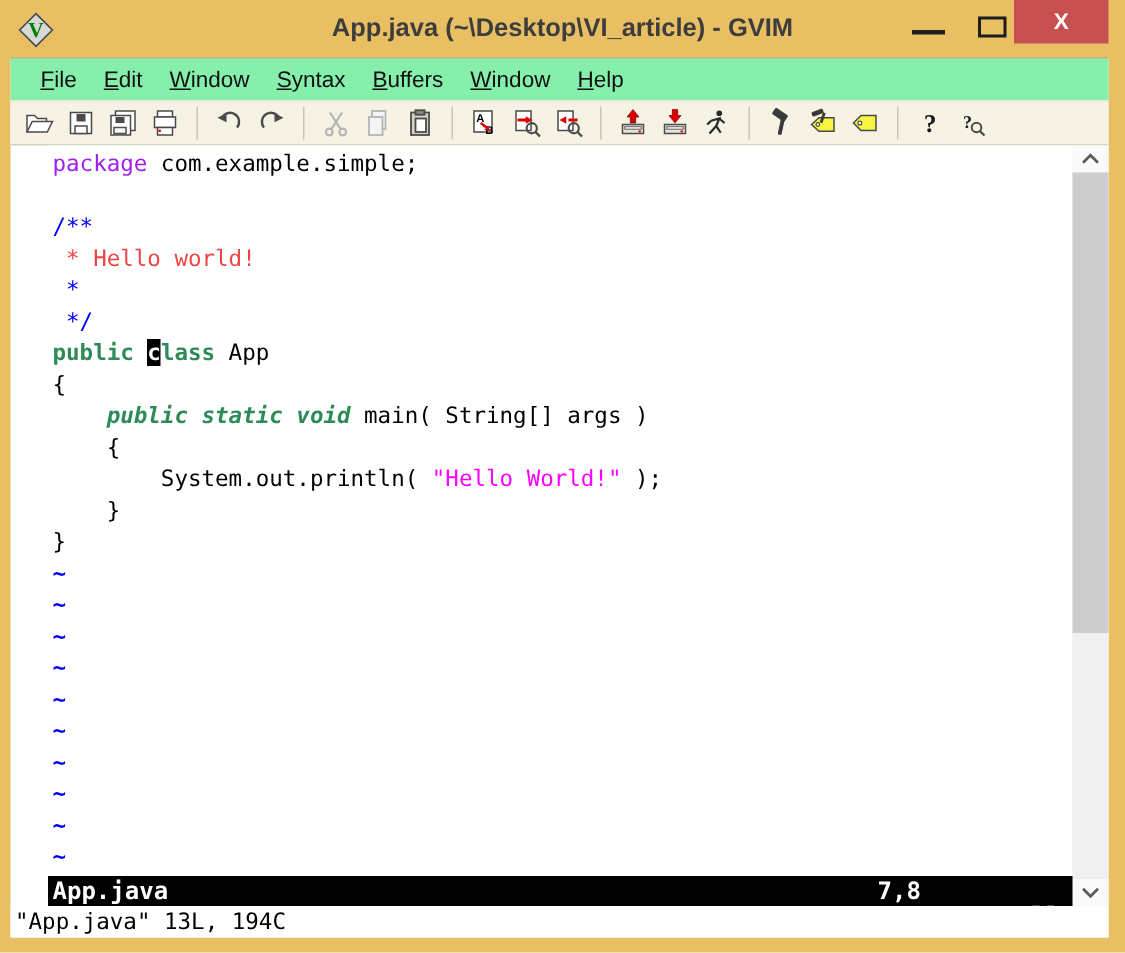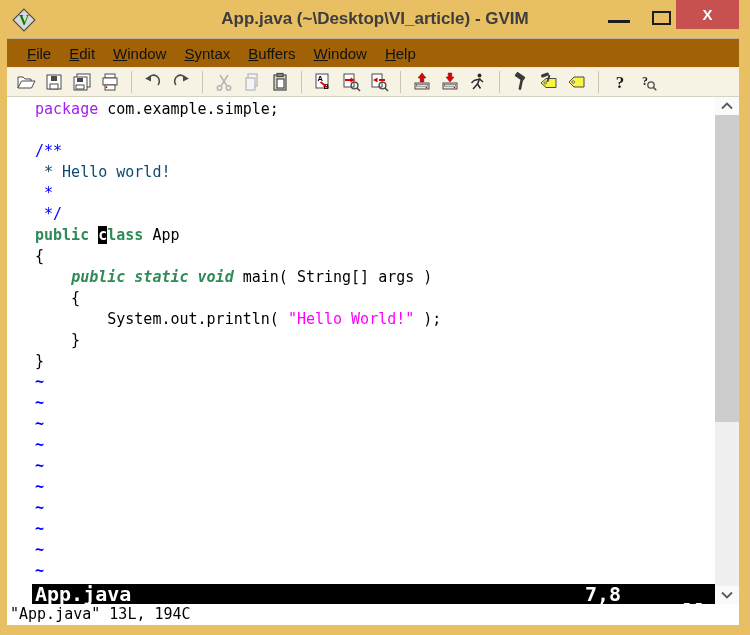--- a/index.html
+++ b/index.html
@@ -14,21 +14,21 @@
   .title-text { position:absolute; left:0; right:0; top:9px; text-align:center;
     font-size:17px; color:#3d3d3d;font-weight:bold; }
   .btn-min { position:absolute; left:608px; top:20px; width:22px; height:3px; background:#1d1d1d; }
   .btn-max { position:absolute; left:652px; top:11px; width:19px; height:14px; border:2px solid #1d1d1d; }
   .btn-close { position:absolute; left:676px; top:0; width:63px; height:29px; background:#c75050;
     color:#fff; font-size:15px; font-weight:bold; display:flex; align-items:center; justify-content:center; }
 
   
   .client { margin:0 11px 0 7px; height:587px; background:#fff; display:flex; flex-direction:column; }
 
-  .menubar { height:29px; background:#a16207; border-top:1px solid #bfb28a;
+  .menubar { height:29px; background:#86efac; border-top:1px solid #bfb28a;
     display:flex; align-items:center; padding-left:11px; }
   .menu-item { display:inline-block; padding:3px 9px; font-size:15px; color:#111; cursor:default; }
   .menu-item::first-letter { text-decoration:underline; }
 
   .toolbar { height:30px; background:#f7f3e4; border-top:1px solid #eee8d6; border-bottom:1px solid #d8d2c0;
     display:flex; align-items:center; padding-left:7px; gap:4px; }
   .tb-btn { width:24px; height:24px; display:flex; align-items:center; justify-content:center; }
   .tb-btn svg { width:20px; height:20px; }
   .tb-sep { width:1px; height:22px; background:#c9c4b4; margin:0 5px; }
 
@@ -36,21 +36,21 @@
   .main { flex:1; display:flex; }
   .edit-col { flex:1; display:flex; flex-direction:column; min-width:0;padding-left:25px; }
   .code-view { flex:1; background:#fff; overflow:hidden; padding-left:3px; padding-top:2px;
     font-family:"DejaVu Sans Mono", monospace; font-size:15px; line-height:21px; }
   .code-line { white-space:pre; height:21px; color:#000; }
   .seg-type { font-weight:bold; }
   .seg-cursor { background:#000; font-weight:bold; }
   .tilde { font-weight:bold; }
 
   .statusline { height:20px; background:#000; color:#fff; font-family:"DejaVu Sans Mono", monospace;
-    font-size:20px; font-weight:bold; position:relative; padding-left:3px; line-height:20px; }
+    font-size:16px; font-weight:bold; position:relative; padding-left:3px; line-height:20px; }
   .status-pos { position:absolute; left:553px; top:0; }
   .status-scroll { position:absolute; right:8px; top:17px; }
 
   
   .scrollbar { width:24px; background:#f0f0f0; display:flex; flex-direction:column; }
   .sb-btn { height:18px; background:#fafafa; display:flex; align-items:center; justify-content:center; }
   .sb-thumb { height:307px; background:#cdcdcd; }
   .sb-track-rest { flex:1; background:#f0f0f0; }
 
   .cmdline { height:21px; background:#fff; font-family:"DejaVu Sans Mono", monospace; font-size:15px;
@@ -242,21 +242,21 @@
           </svg>
         </span>
     </div>
 
     <div class="main">
       <div class="edit-col">
         <div class="code-view">
             <div class="code-line"><span class="seg-preproc" style="color: rgb(160, 32, 240);">package</span><span class="seg-plain" style="color: rgb(0, 0, 0);"> com.example.simple;</span></div>
             <div class="code-line"> </div>
             <div class="code-line"><span class="seg-comment" style="color: rgb(0, 0, 255);">/**</span></div>
-            <div class="code-line"><span class="seg-doccomment" style="color: #0c4a6e;"> * Hello world!</span></div>
+            <div class="code-line"><span class="seg-doccomment" style="color: #ef4444;"> * Hello world!</span></div>
             <div class="code-line"><span class="seg-comment" style="color: rgb(0, 0, 255);"> *</span></div>
             <div class="code-line"><span class="seg-comment" style="color: rgb(0, 0, 255);"> */</span></div>
             <div class="code-line"><span class="seg-type" style="color: rgb(46, 139, 87);">public </span><span class="seg-cursor" style="color: rgb(255, 255, 255);">c</span><span class="seg-type" style="color: rgb(46, 139, 87);">lass</span><span class="seg-plain" style="color: rgb(0, 0, 0);"> App</span></div>
             <div class="code-line"><span class="seg-plain" style="color: rgb(0, 0, 0);">{</span></div>
             <div class="code-line"><span class="seg-plain" style="color: rgb(0, 0, 0);">    </span><span class="seg-type" style="color: rgb(46, 139, 87); font-style: italic;">public static void</span><span class="seg-plain" style="color: rgb(0, 0, 0);"> main( String[] args )</span></div>
             <div class="code-line"><span class="seg-plain" style="color: rgb(0, 0, 0);">    {</span></div>
             <div class="code-line"><span class="seg-plain" style="color: rgb(0, 0, 0);">        System.out.println( </span><span class="seg-string" style="color: rgb(255, 0, 255);">"Hello World!"</span><span class="seg-plain" style="color: rgb(0, 0, 0);"> );</span></div>
             <div class="code-line"><span class="seg-plain" style="color: rgb(0, 0, 0);">    }</span></div>
             <div class="code-line"><span class="seg-plain" style="color: rgb(0, 0, 0);">}</span></div>
             <div class="code-line tilde" style="color: rgb(0, 0, 255);">~</div>

